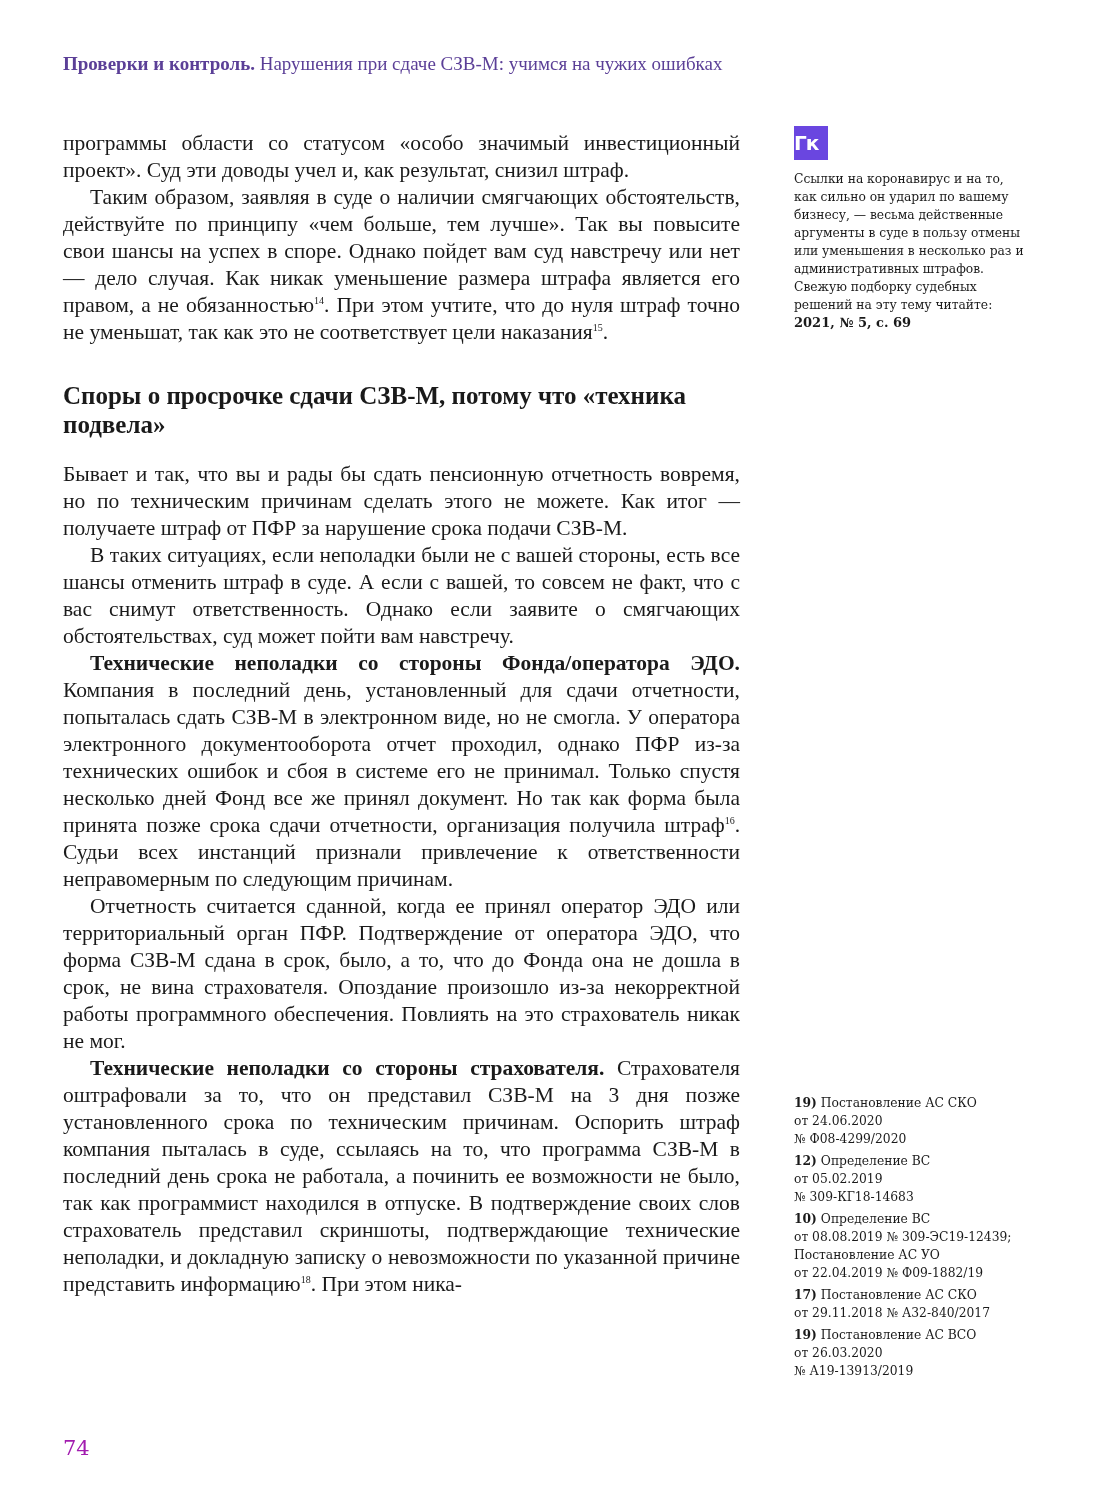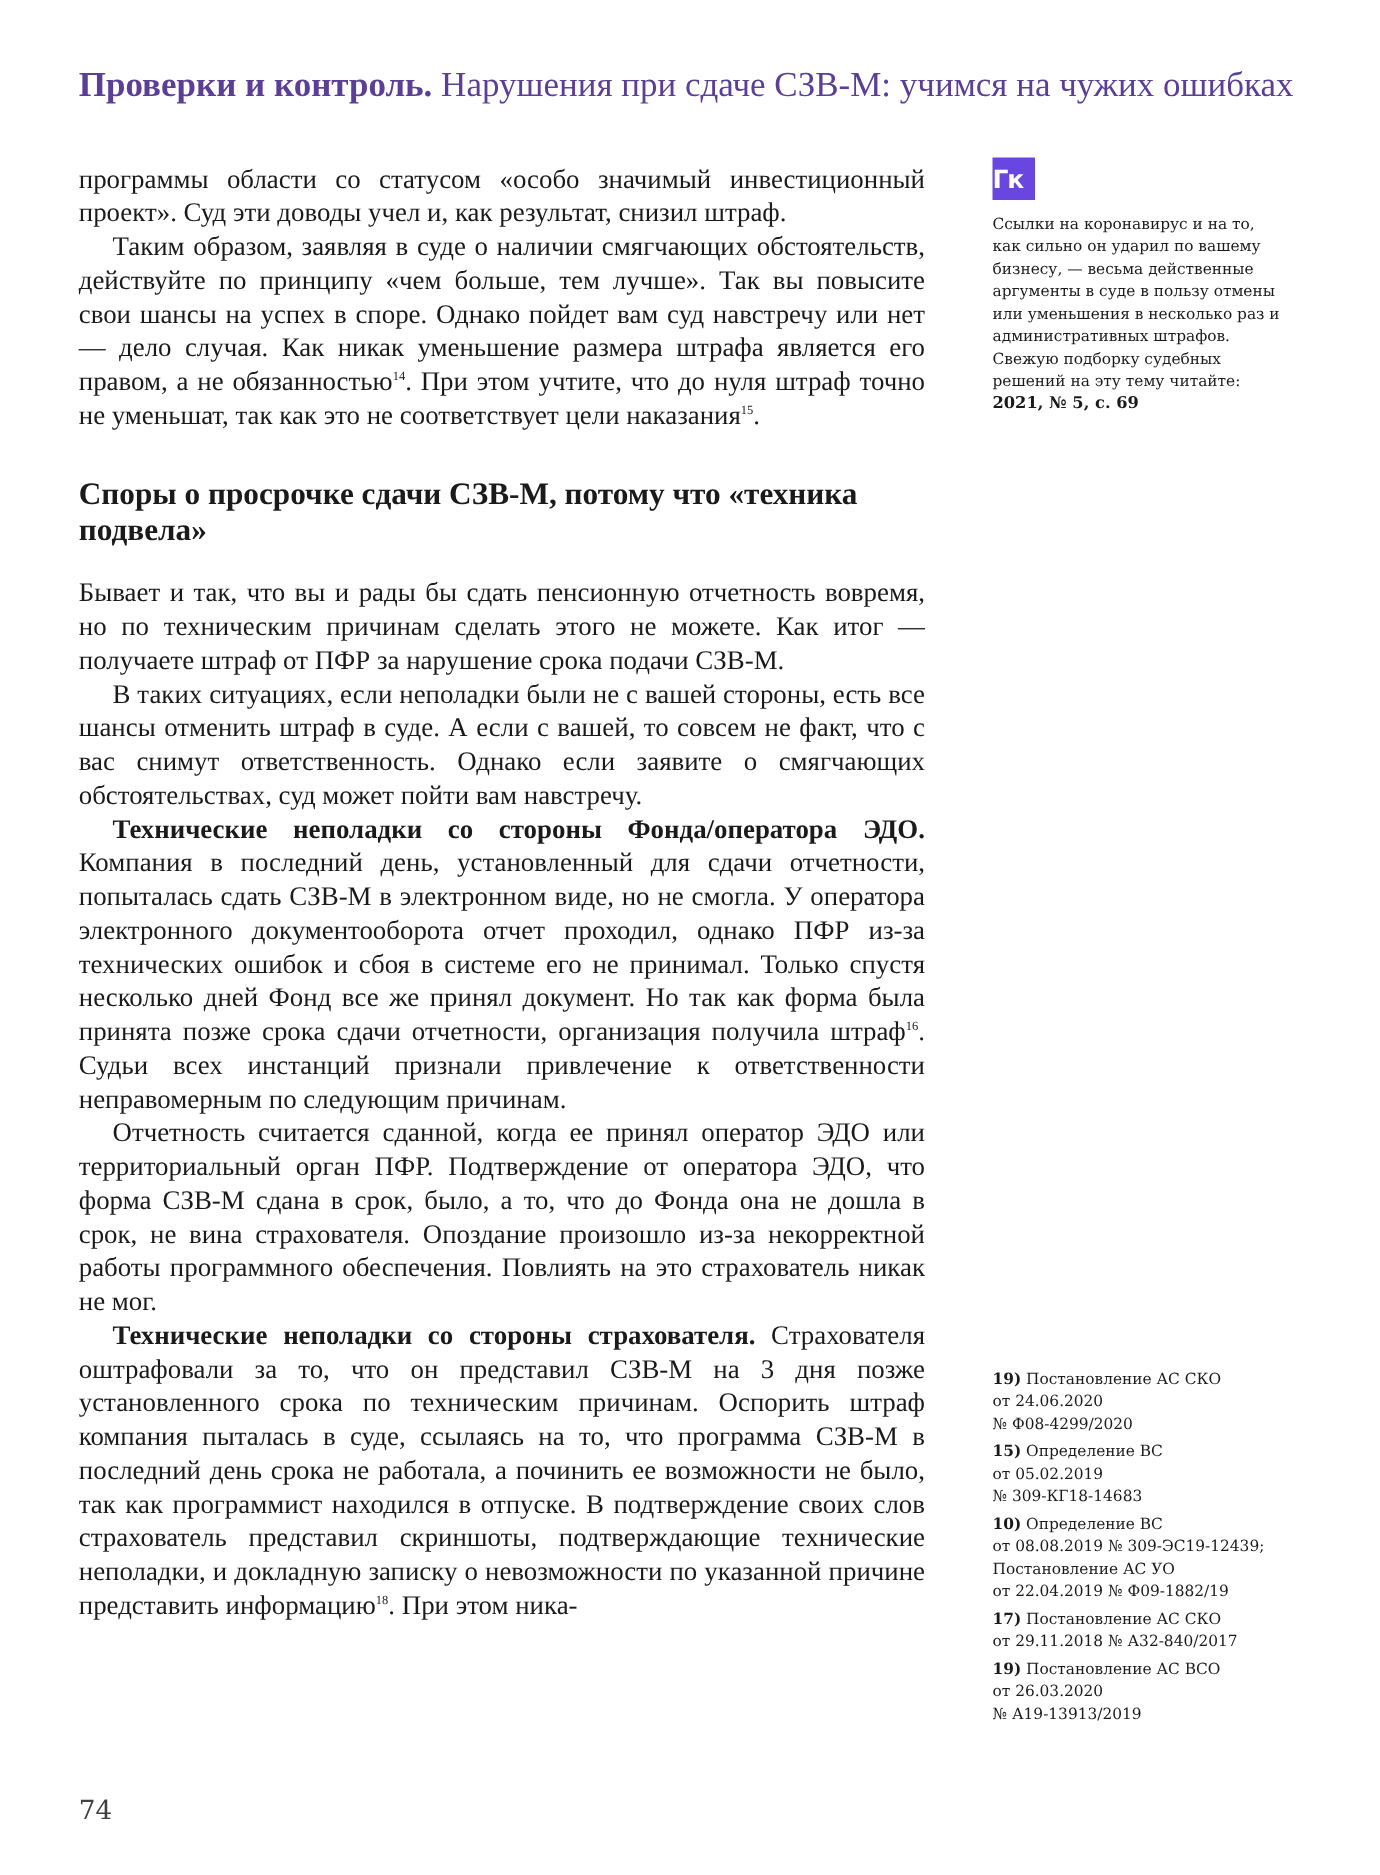--- a/index.html
+++ b/index.html
@@ -1,31 +1,31 @@
 <!DOCTYPE html>
 <html><head>
 <meta charset="utf-8">
 <style>
   html, body { margin:0; padding:0; background:#fff; }
   body { width:1104px; height:1500px; position:relative; overflow:hidden; font-family:"DejaVu Serif", serif; color:#1a1a1a; }
-  .running-head { position:absolute; left:63px; top:53px; font-family:"Liberation Serif", serif; font-size:28px; color:#5b3f97; white-space:nowrap; }
+  .running-head { position:absolute; left:63px; top:53px; font-family:"Liberation Serif", serif; font-size:19px; color:#5b3f97; white-space:nowrap; }
   .running-head b { font-weight:bold; }
   .main { position:absolute; left:63px; top:130px; width:677px; font-family:"Liberation Serif", serif; font-size:21.5px; line-height:27px; text-align:justify; }
   .main p { margin:0; }
   .main p.indent { text-indent:27px; }
   .main p.first { text-indent:0; }
   .main sup { font-size:10px; line-height:0; vertical-align:super; }
   .heading { font-family:"Liberation Serif", serif; font-weight:bold; font-size:25px; line-height:29px; margin:35px 0 22px 0 !important; text-align:left; }
   .logo { position:absolute; left:794px; top:126px; width:34px; height:34px; background:#6a46e0; color:#fff; font-family:"DejaVu Sans", sans-serif; font-weight:bold; font-size:20px; line-height:34px; letter-spacing:-1px; }
   .aside { position:absolute; left:794px; top:170px; width:230px; font-family:"DejaVu Serif", serif; font-size:12.3px; line-height:18px; color:#1a1a1a; }
   .aside .ref { font-weight:bold; font-size:13px; margin-top:0; }
   .notes { position:absolute; left:794px; top:1094px; width:240px; font-family:"DejaVu Serif", serif; font-size:12.3px; line-height:18px; }
   .note { margin-bottom:4px; white-space:pre-line; }
   .note b { font-weight:bold; }
-  .page-num { position:absolute; left:63px; top:1436px; font-family:"DejaVu Serif", serif; font-size:21px; color:#404040; }
+  .page-num { position:absolute; left:63px; top:1436px; font-family:"DejaVu Serif", serif; font-size:21px; color:#a21caf; }
 </style>
 </head>
 <body>
 
 <div class="running-head">
   <b>Проверки и контроль.</b>
   <span>Нарушения при сдаче СЗВ-М: учимся на чужих ошибках</span>
 </div>
 
 <div class="main">
@@ -43,21 +43,21 @@
 
 <div class="aside">
   <div>Ссылки на коронавирус и на то, как сильно он ударил по вашему бизнесу, — весьма действенные аргументы в суде в пользу отмены или уменьшения в несколько раз и административных штрафов. Свежую подборку судебных решений на эту тему читайте:</div>
   <div class="ref">2021, № 5, с. 69</div>
 </div>
 
 <div class="notes">
   <div class="note"><b>19)</b><span> Постановление АС СКО
 от 24.06.2020
 № Ф08-4299/2020</span></div>
-  <div class="note"><b>15)</b><span> Определение ВС
+  <div class="note"><b>12)</b><span> Определение ВС
 от 05.02.2019
 № 309-КГ18-14683</span></div>
   <div class="note"><b>10)</b><span> Определение ВС
 от 08.08.2019 № 309-ЭС19-12439;
 Постановление АС УО
 от 22.04.2019 № Ф09-1882/19</span></div>
   <div class="note"><b>17)</b><span> Постановление АС СКО
 от 29.11.2018 № А32-840/2017</span></div>
   <div class="note"><b>19)</b><span> Постановление АС ВСО
 от 26.03.2020

